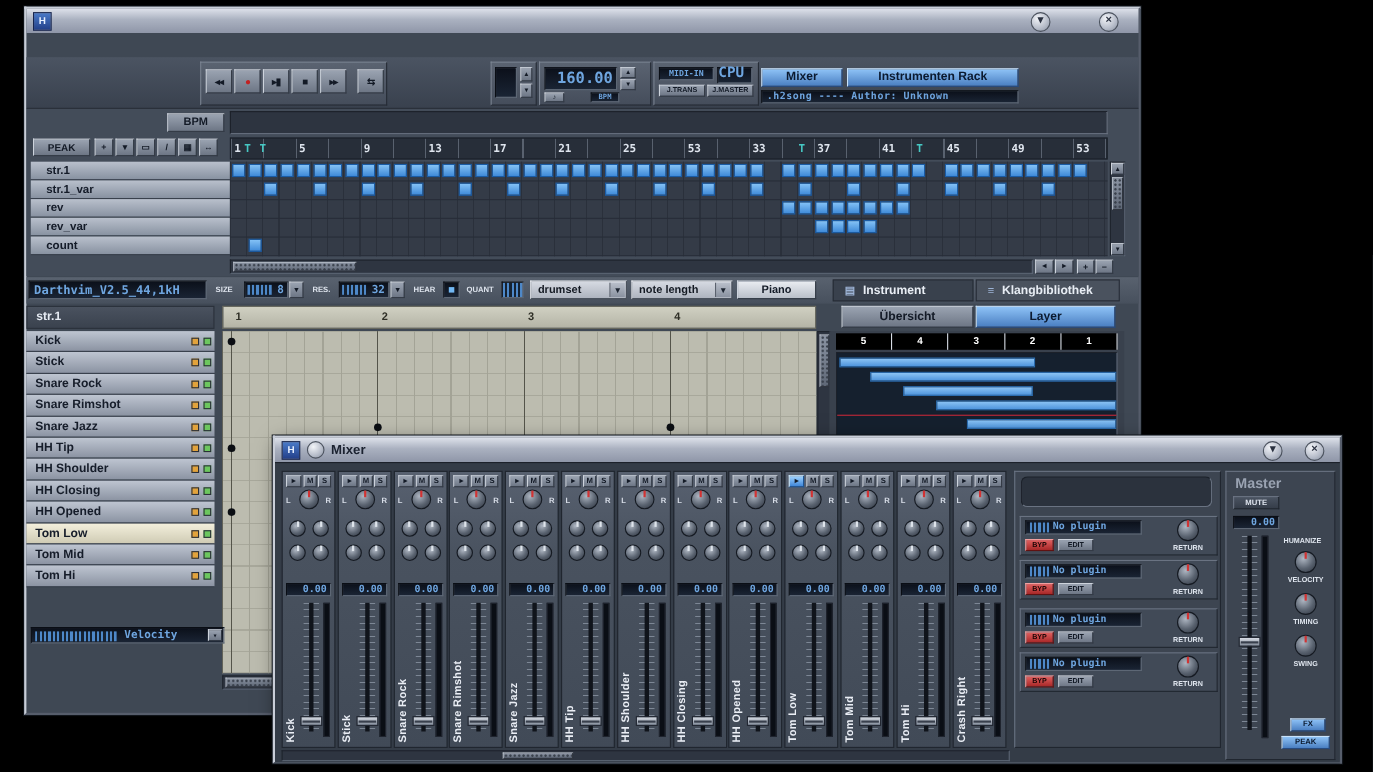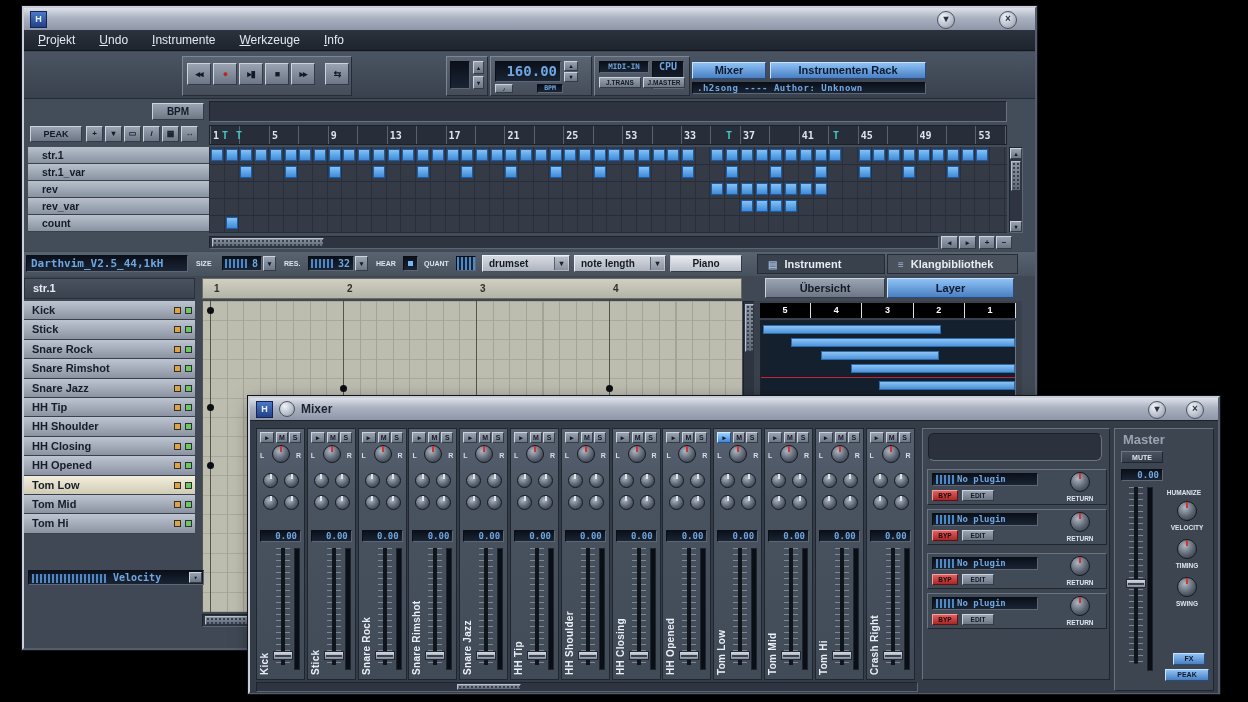--- a/index.html
+++ b/index.html
@@ -131,27 +131,20 @@
 </style>
 </head>
 <body>
 
 <div class="win" id="mainwin" style="left:22px;top:6px;width:1011px;height:640px">
   <div class="titlebar">
     <div class="appicon">H</div>
     <div class="circbtn" style="right:80px">▾</div>
     <div class="circbtn" style="right:18px">×</div>
   </div>
-  <div class="menubar" id="menubar">
-      <div class="menuitem">Projekt</div>
-      <div class="menuitem">Undo</div>
-      <div class="menuitem">Instrumente</div>
-      <div class="menuitem">Werkzeuge</div>
-      <div class="menuitem">Info</div>
-    </div>
 
   <div class="toolbar">
 
 
     <div class="tpanel" id="transport-panel" style="left:158px;top:4px;width:168px;height:38px">
         <div class="btn tbtn" style="left: 4px;">◂◂</div>
         <div class="btn tbtn" style="left: 30px; color: rgb(194, 34, 34);">●</div>
         <div class="btn tbtn" style="left: 56px;">▸▮</div>
         <div class="btn tbtn" style="left: 82px;">■</div>
         <div class="btn tbtn" style="left: 108px;">▸▸</div>
@@ -168,21 +161,21 @@
     <div class="tpanel" style="left:466px;top:4px;width:100px;height:38px">
       <div class="lcd" style="left:4px;top:4px;width:66px;height:21px;font-size:14px;line-height:19px;text-align:right;padding-right:3px">160.00</div>
       <div class="btn" style="left:73px;top:4px;width:14px;height:10px;font-size:6px;line-height:9px">▴</div>
       <div class="btn" style="left:73px;top:15px;width:14px;height:10px;font-size:6px;line-height:9px">▾</div>
       <div class="btn" style="left:4px;top:27px;width:18px;height:9px;font-size:6px;line-height:8px">♪</div>
       <div class="lcd" style="left:46px;top:27px;width:26px;height:9px;font-size:6.5px;line-height:7px;text-align:center">BPM</div>
     </div>
 
     <div class="tpanel" style="left:570px;top:4px;width:94px;height:38px">
       <div class="lcd" style="left:4px;top:4px;width:50px;height:12px;font-size:7.5px;line-height:10px;text-align:center">MIDI-IN</div>
-      <div class="lcd" style="left:57px;top:4px;width:32px;height:28px;font-size:10px;line-height:10px;text-align:center">CPU</div>
+      <div class="lcd" style="left:57px;top:4px;width:32px;height:15px;font-size:13px;line-height:10px;">CPU</div>
       <div id="jack-buttons" style="position:absolute;left:0;top:0;width:100%;height:100%">
           <div class="btn jbtn" style="left: 4px; position: absolute;">J.TRANS</div>
           <div class="btn jbtn" style="left: 48px; position: absolute;">J.MASTER</div>
         </div>
     </div>
 
     <div class="btn bluebtn" style="left:668px;top:10px;width:74px;height:17px;font-size:11px;line-height:15px">Mixer</div>
     <div class="btn bluebtn" style="left:746px;top:10px;width:156px;height:17px;font-size:11px;line-height:15px">Instrumenten Rack</div>
     <div class="lcd" style="left:668px;top:30px;width:234px;height:12px;font-size:9px;line-height:10px;padding-left:4px;letter-spacing:.5px">.h2song  ----  Author: Unknown</div>
   </div>

